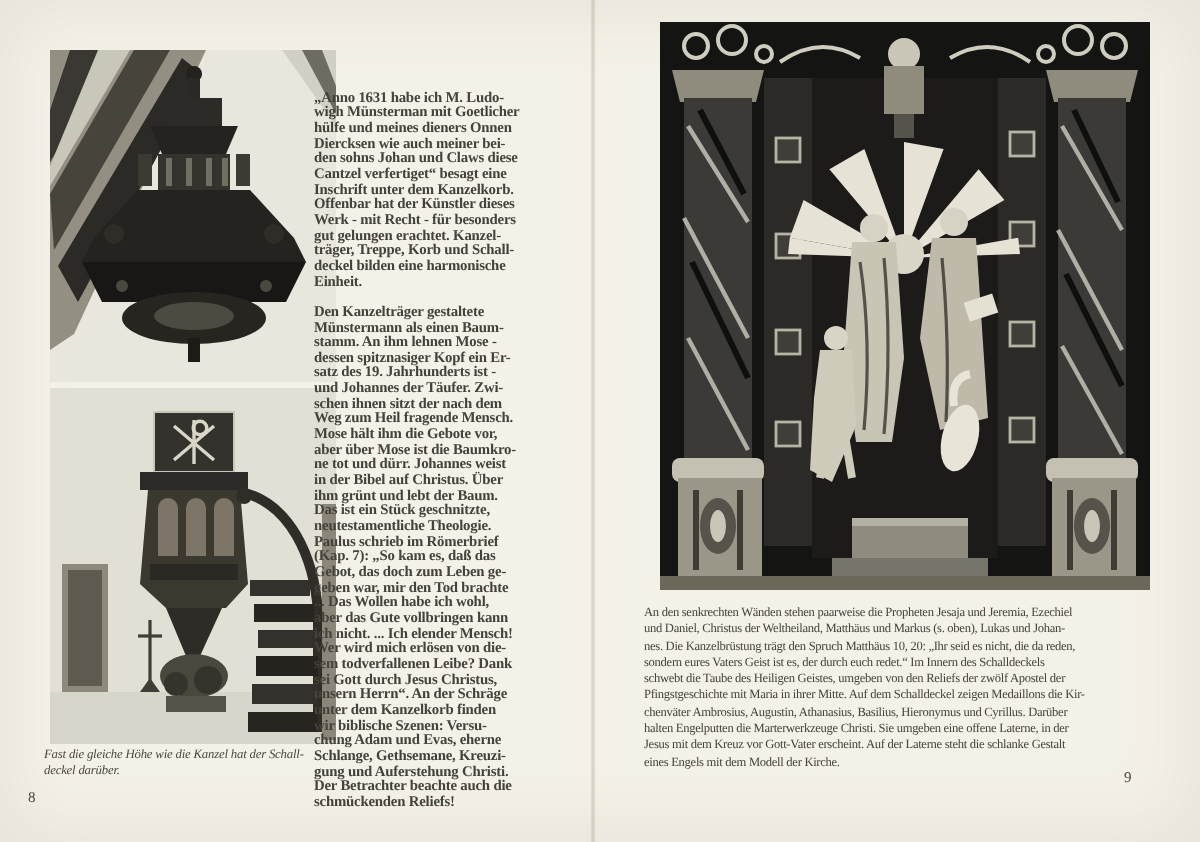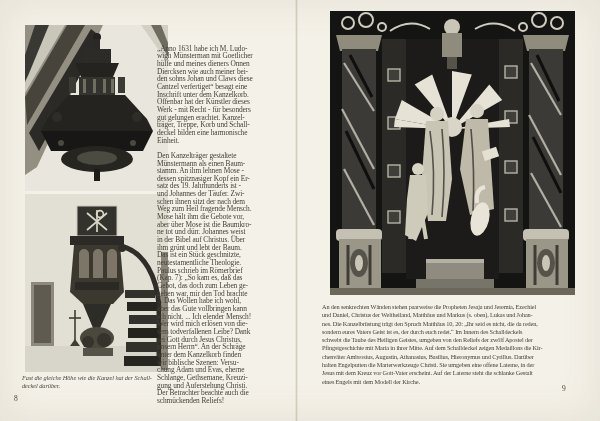--- a/index.html
+++ b/index.html
@@ -13,21 +13,21 @@
   .gutter{
     position:absolute;left:295px;top:0;width:3px;height:421px;
     background:linear-gradient(90deg,rgba(150,140,110,0) 0%,rgba(150,140,110,.35) 50%,rgba(150,140,110,0) 100%);
   }
   .photo{position:absolute;display:block;}
   .body-col{
     position:absolute;left:157px;top:37px;width:134px;
     font-size:7.4px;line-height:7.65px;letter-spacing:-0.1px;
     text-align:left;white-space:pre-line;
   }
-  .body-col p{margin:0;}
+  .body-col p{margin:0;font-weight:bold;}
   .cap-left{
     position:absolute;left:22px;top:374px;width:152px;
     font-style:italic;font-size:6.4px;line-height:8px;letter-spacing:-0.1px;
     white-space:pre-line;color:#4a483f;
   }
   .cap-right{
     position:absolute;left:322px;top:303px;width:258px;
     font-size:6.3px;line-height:8.3px;letter-spacing:-0.15px;
     white-space:pre-line;color:#45433b;
   }

